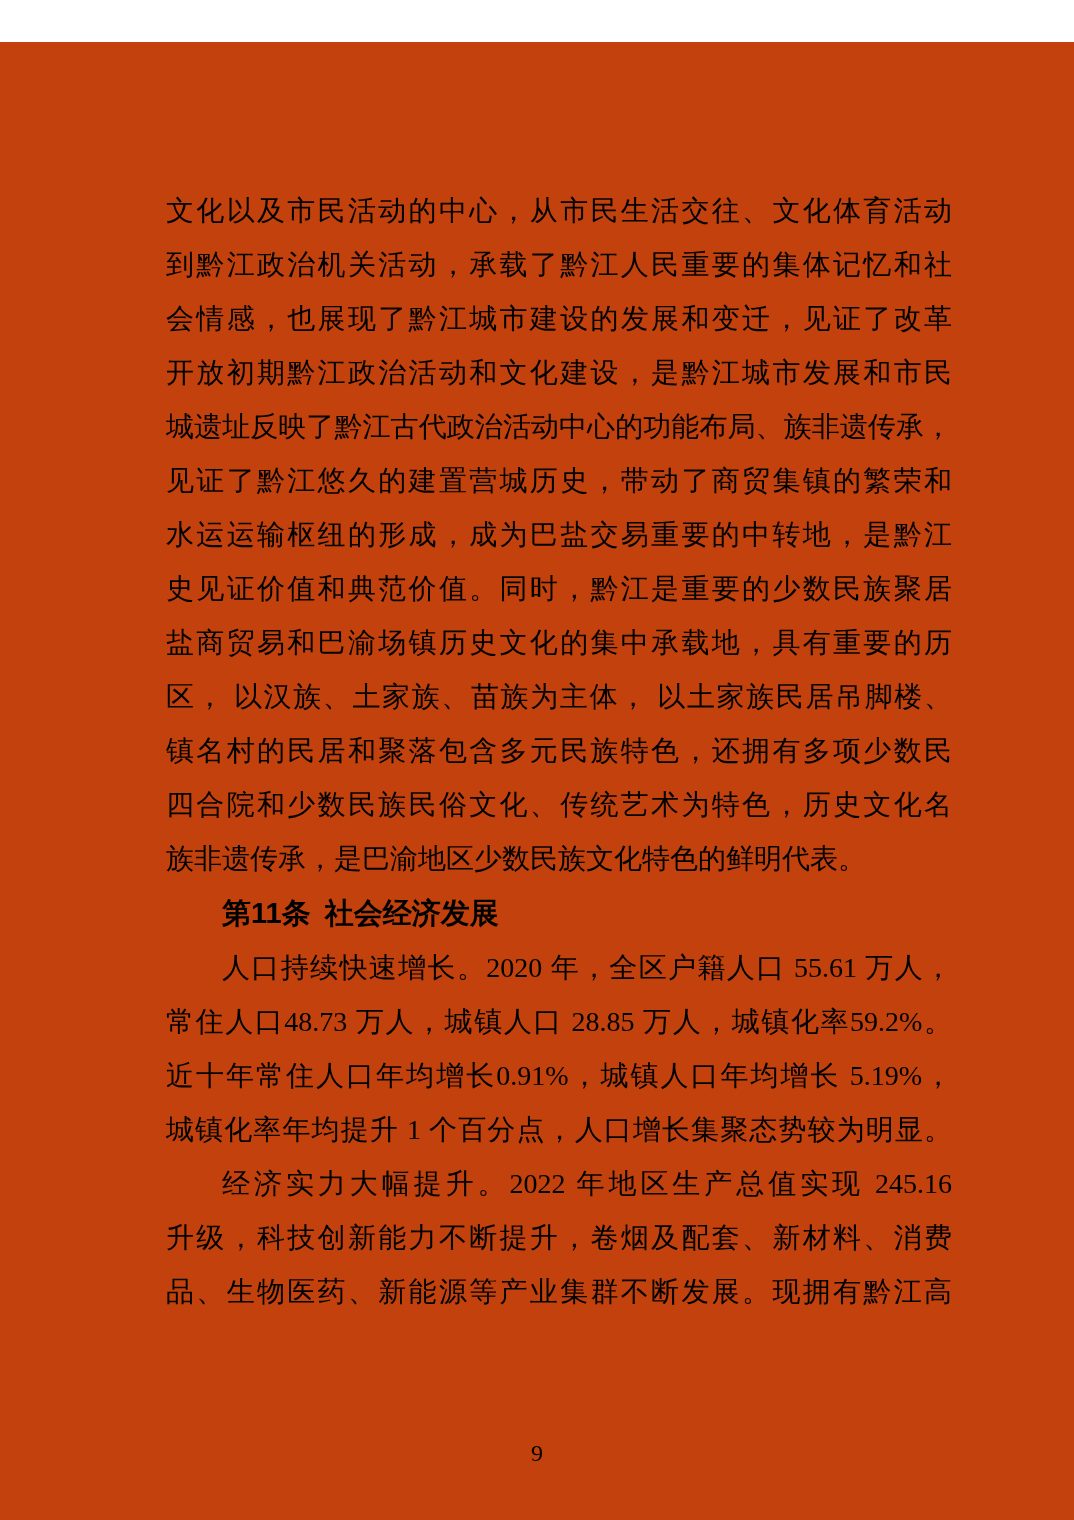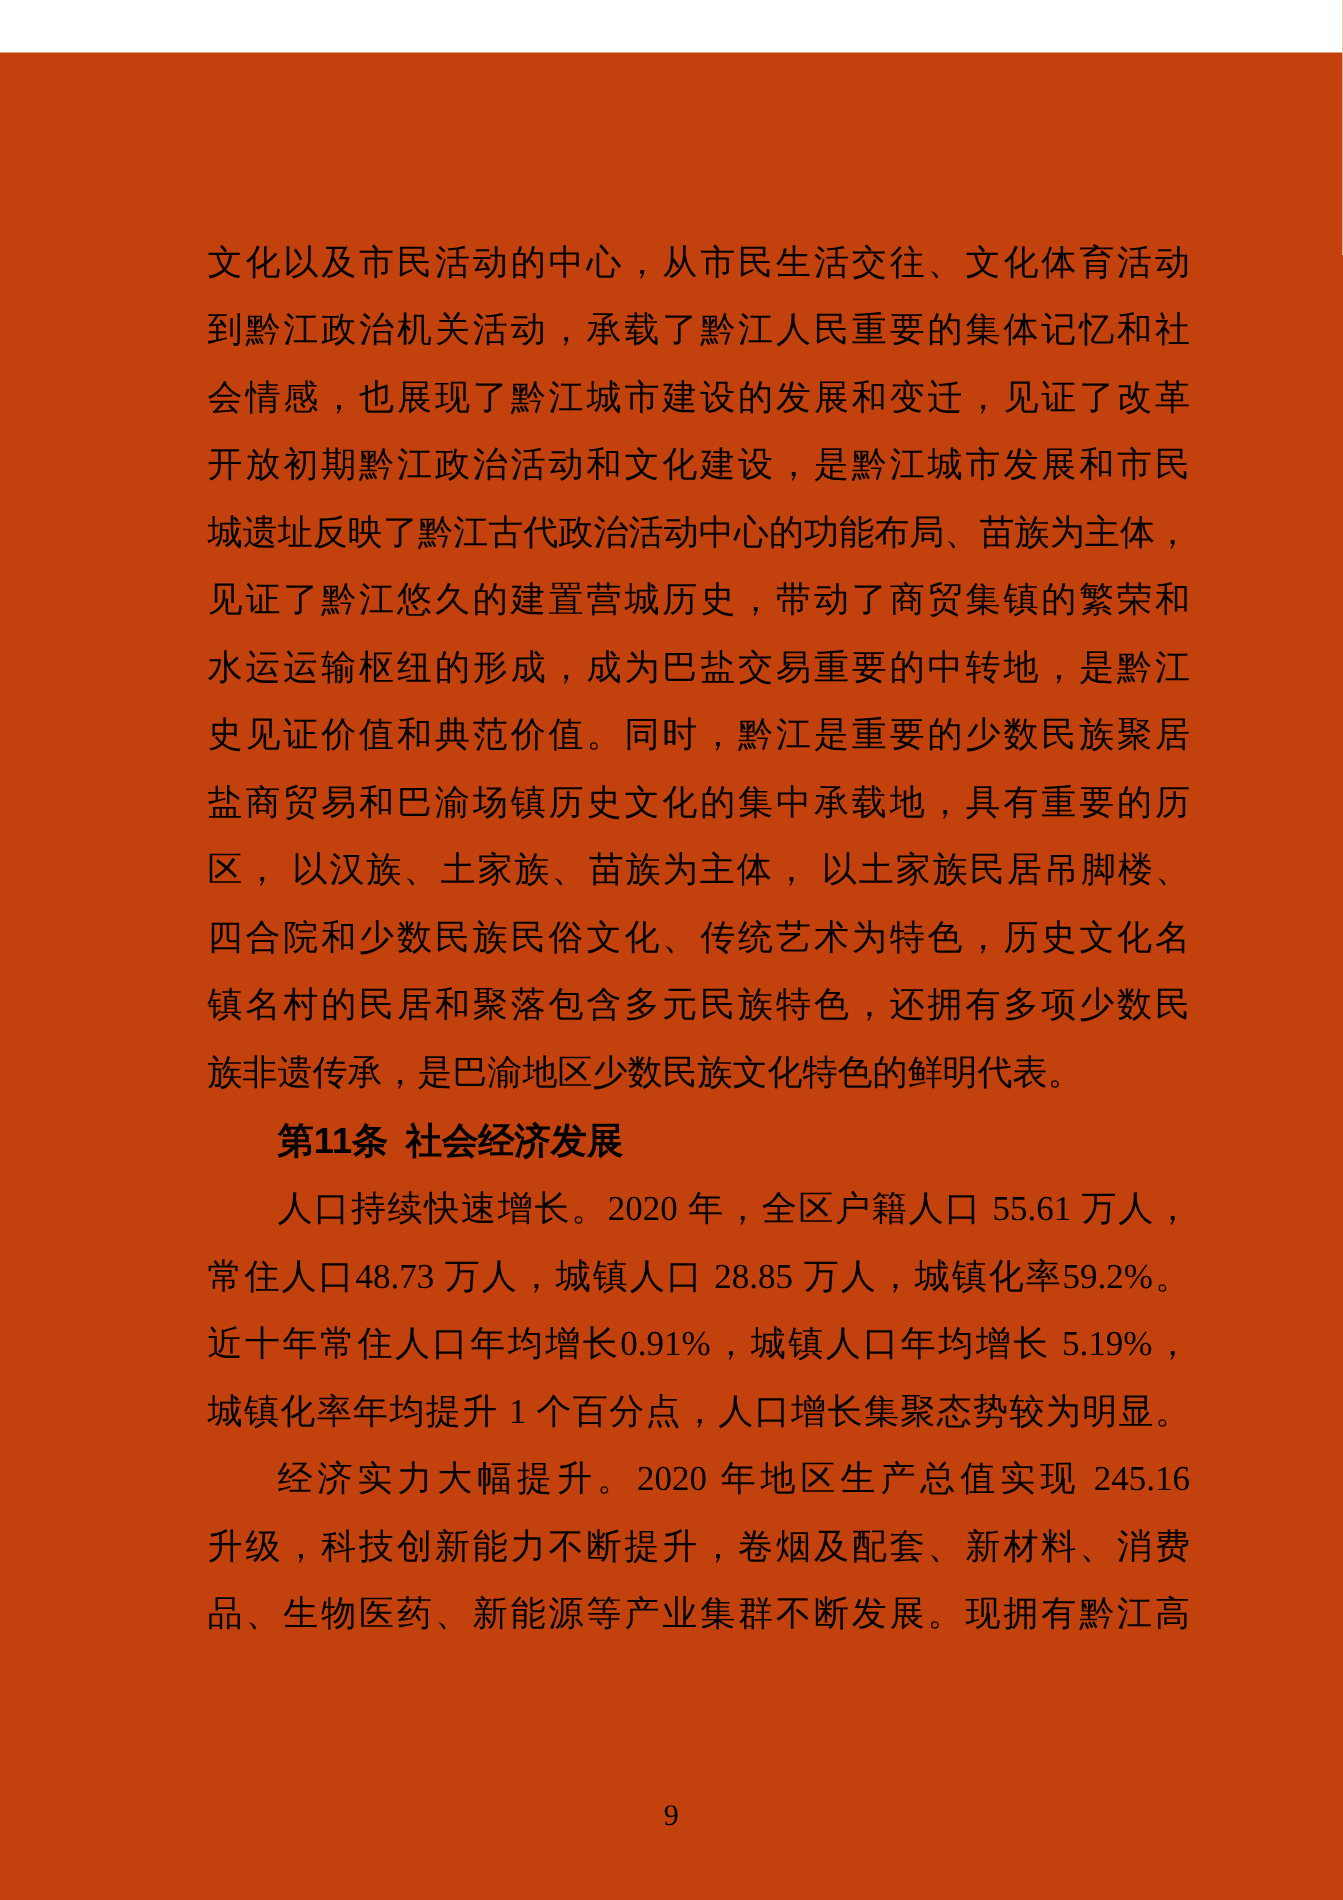--- a/index.html
+++ b/index.html
@@ -67,39 +67,39 @@
 </head>
 <body>
 
 <div class="page">
   <div class="content">
 
     <div class="line">文化以及市民活动的中心，从市民生活交往、文化体育活动</div>
     <div class="line">到黔江政治机关活动，承载了黔江人民重要的集体记忆和社</div>
     <div class="line">会情感，也展现了黔江城市建设的发展和变迁，见证了改革</div>
     <div class="line">开放初期黔江政治活动和文化建设，是黔江城市发展和市民</div>
-    <div class="line">城遗址反映了黔江古代政治活动中心的功能布局、苗族为主体，</div>
+    <div class="line">城遗址反映了黔江古代政治活动中心的功能布局、族非遗传承，</div>
     <div class="line">见证了黔江悠久的建置营城历史，带动了商贸集镇的繁荣和</div>
     <div class="line">水运运输枢纽的形成，成为巴盐交易重要的中转地，是黔江</div>
     <div class="line">史见证价值和典范价值。同时，黔江是重要的少数民族聚居</div>
     <div class="line">盐商贸易和巴渝场镇历史文化的集中承载地，具有重要的历</div>
     <div class="line">区， 以汉族、土家族、苗族为主体， 以土家族民居吊脚楼、</div>
+    <div class="line">镇名村的民居和聚落包含多元民族特色，还拥有多项少数民</div>
     <div class="line">四合院和少数民族民俗文化、传统艺术为特色，历史文化名</div>
-    <div class="line">镇名村的民居和聚落包含多元民族特色，还拥有多项少数民</div>
     <div class="line para-end">族非遗传承，是巴渝地区少数民族文化特色的鲜明代表。</div>
 
     <div class="heading-line">
       <span class="heading-num">第11条</span><span class="heading-title">社会经济发展</span>
     </div>
 
     <div class="line indent">人口持续快速增长。2020 年，全区户籍人口 55.61 万人，</div>
     <div class="line">常住人口48.73 万人，城镇人口 28.85 万人，城镇化率59.2%。</div>
     <div class="line">近十年常住人口年均增长0.91%，城镇人口年均增长 5.19%，</div>
     <div class="line">城镇化率年均提升 1 个百分点，人口增长集聚态势较为明显。</div>
 
-    <div class="line indent">经济实力大幅提升。2020 年地区生产总值实现 245.16</div>
+    <div class="line indent">经济实力大幅提升。2022 年地区生产总值实现 245.16</div>
     <div class="line">升级，科技创新能力不断提升，卷烟及配套、新材料、消费</div>
     <div class="line">品、生物医药、新能源等产业集群不断发展。现拥有黔江高</div>
 
   </div>
 
   <div class="page-footer">9</div>
 </div>
 
 </body></html>

